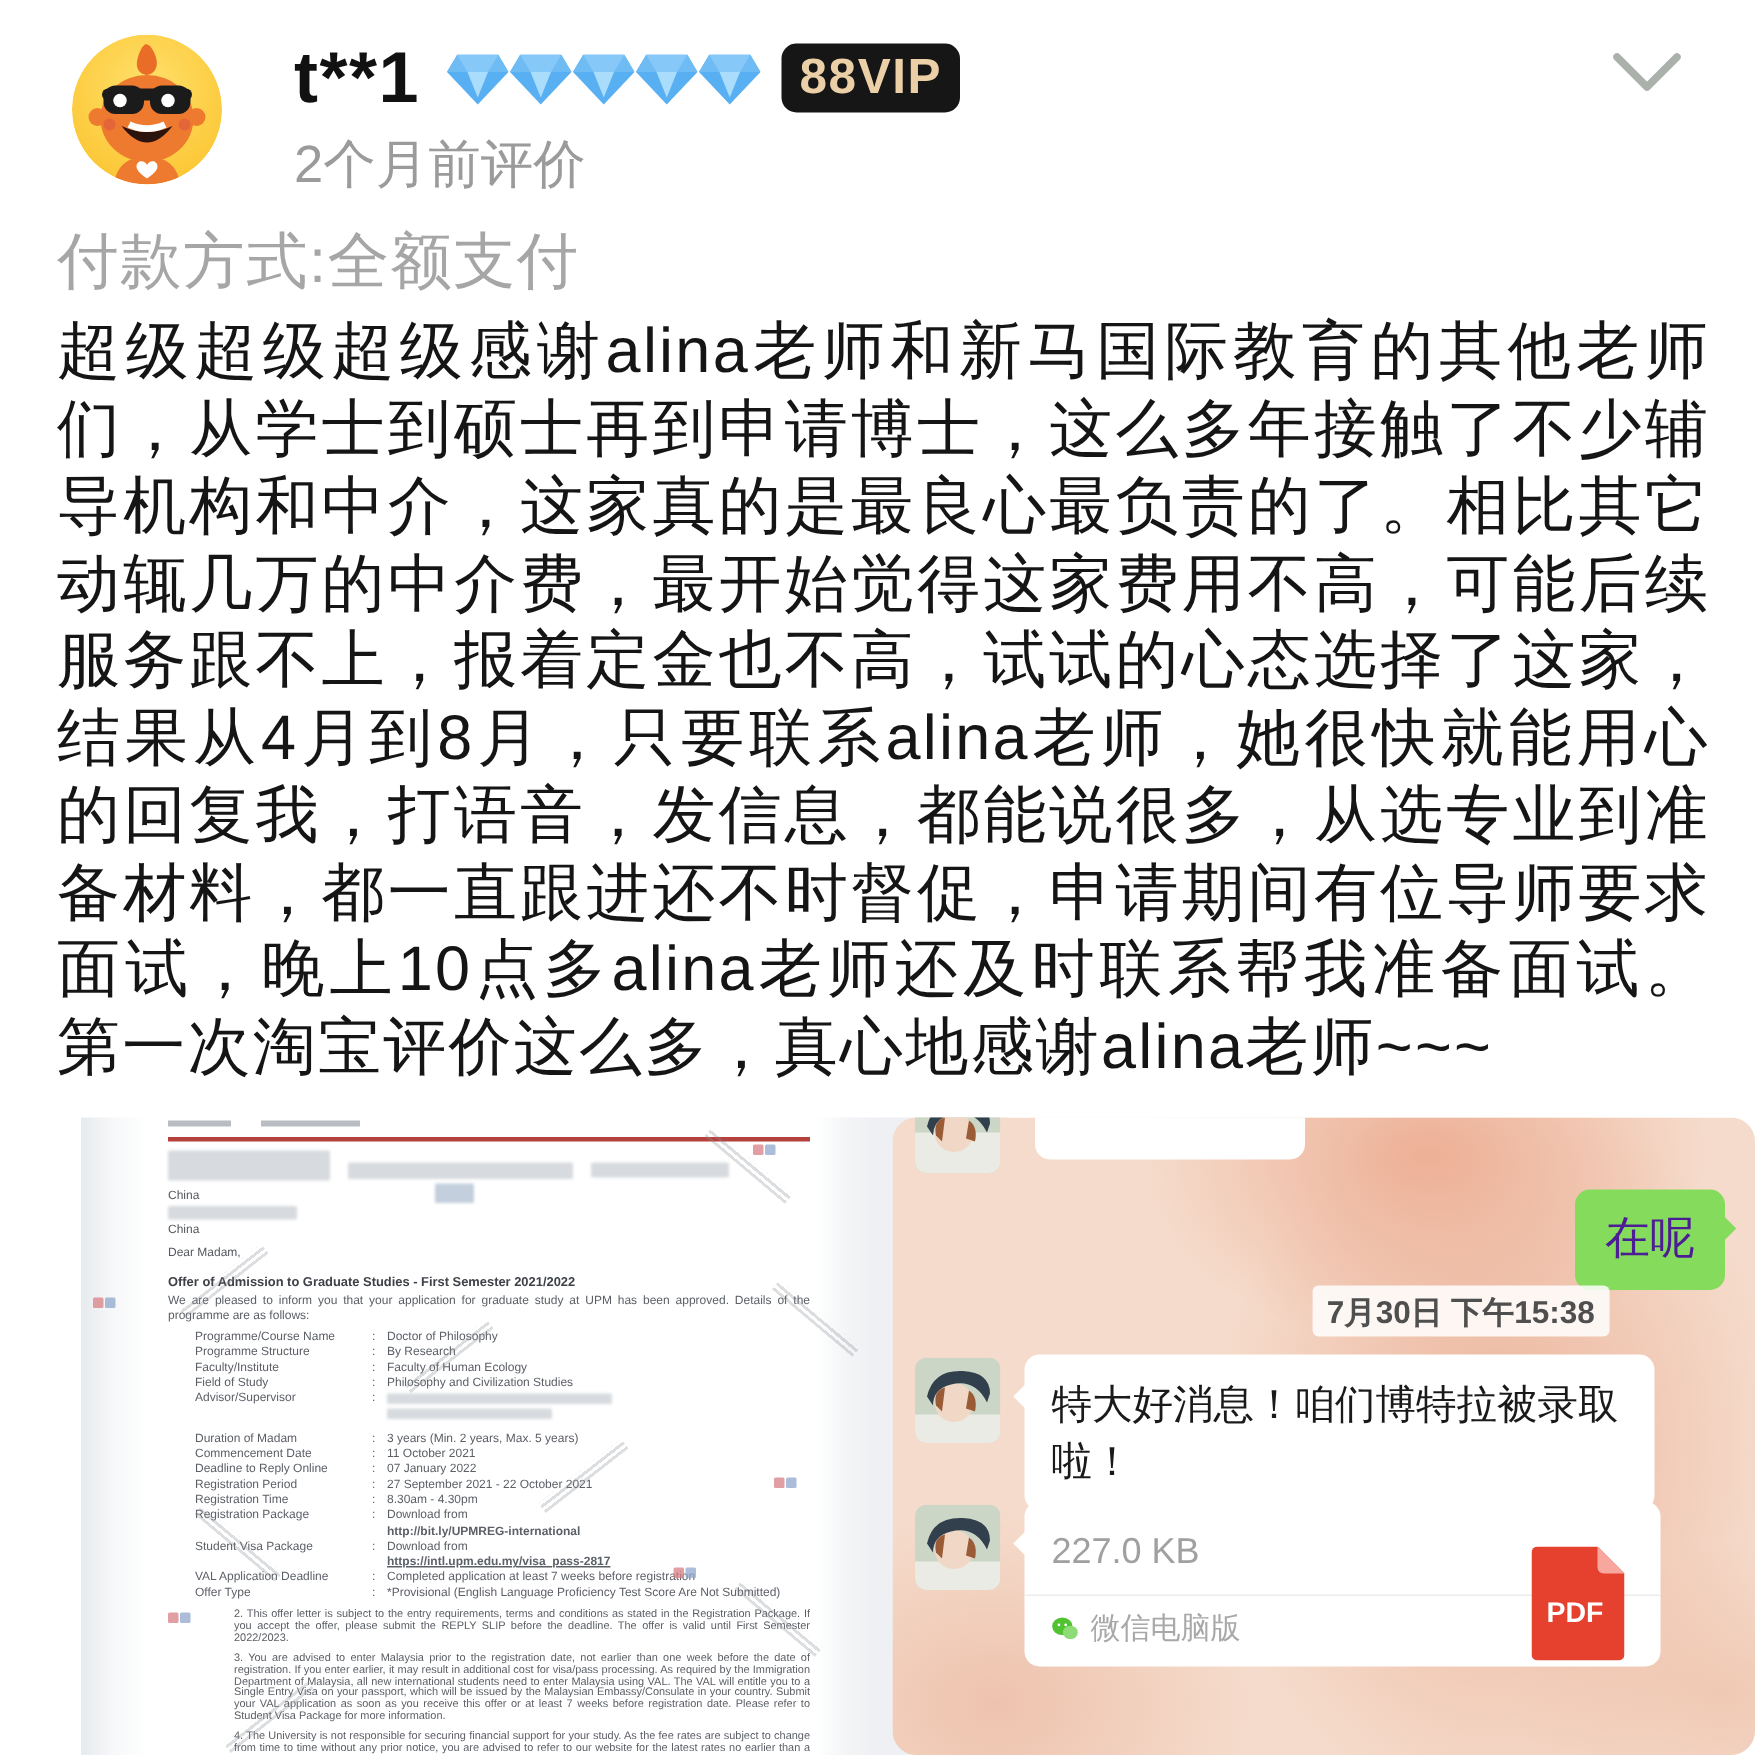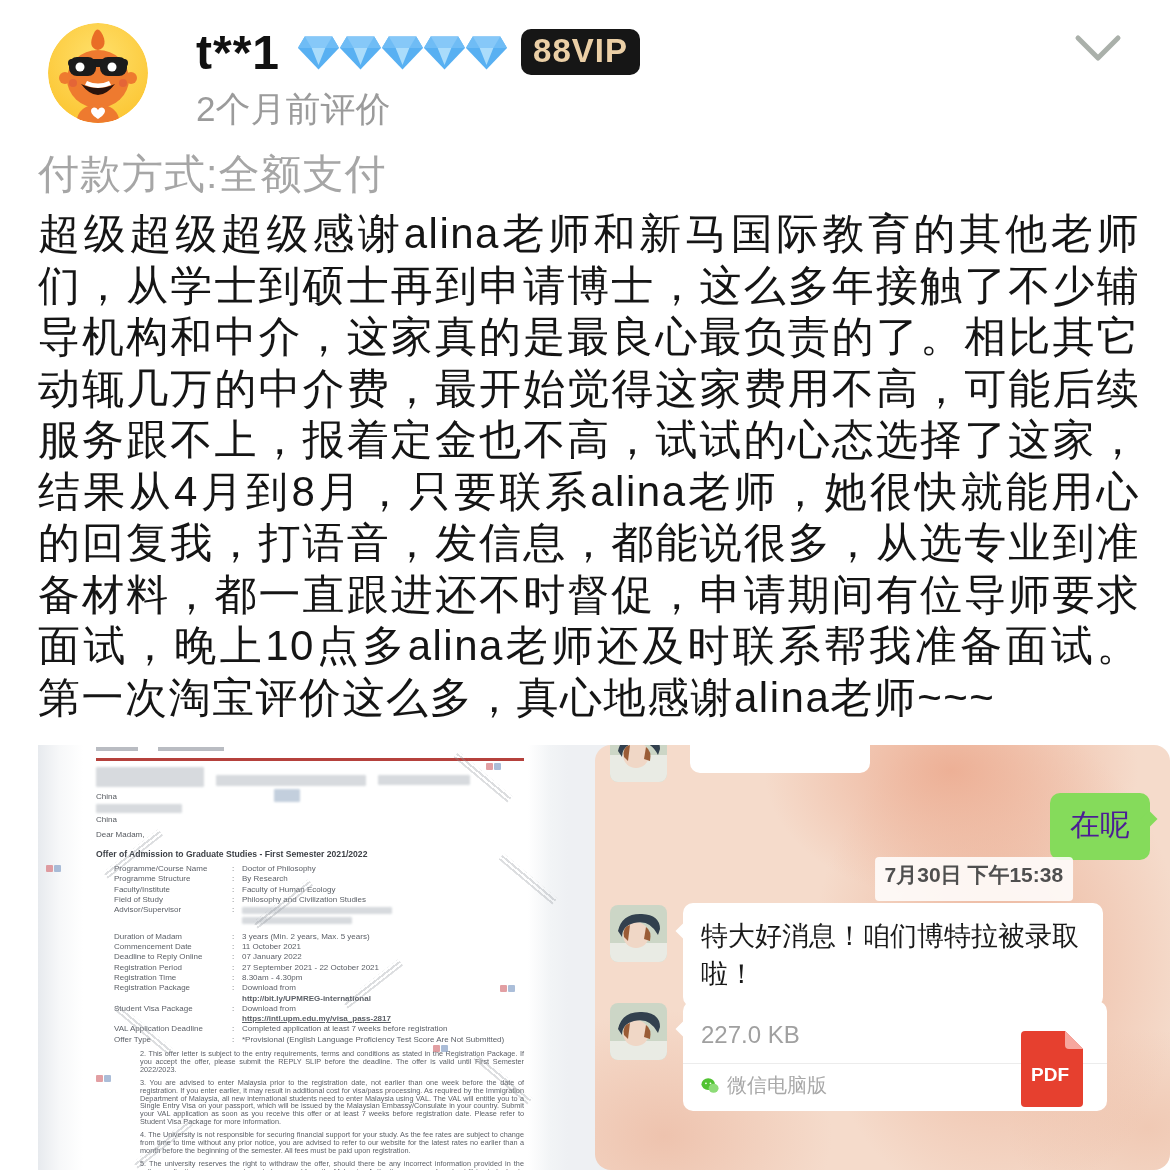--- a/index.html
+++ b/index.html
@@ -15,21 +15,21 @@
   .diamonds svg { width:41px; height:37px; display:block; }
   .vip-badge { background:#161616; color:#ebcfa6; font-size:33px; font-weight:700; padding:3px 12px 5px; border-radius:10px; letter-spacing:1px; }
   .review-time { position:absolute; left:196px; top:86px; font-size:35px; color:#9b9b9b; }
   .chevron { position:absolute; left:1072px; top:30px; width:52px; height:36px; }
 
   
   .payment { position:absolute; left:38px; top:147px; font-size:41px; font-weight:500; color:#a6a6a6; letter-spacing:1px; }
   .review { position:absolute; left:38px; top:208px; width:1102px; font-size:42px; line-height:51.5px; font-weight:500; color:#151515; letter-spacing:1.5px; text-align:justify; word-break:break-all; }
 
   
-  .doc-image { position:absolute; left:38px; top:745px; width:618px; height:425px; overflow:hidden; background:linear-gradient(90deg,#e7eaee 0px,#f7f8f9 22px,#ffffff 45px,#ffffff 490px,#f2f4f6 512px,#eef0f3 530px); }
+  .doc-image { position:absolute; left:54px; top:745px; width:618px; height:425px; overflow:hidden; background:linear-gradient(90deg,#e7eaee 0px,#f7f8f9 22px,#ffffff 45px,#ffffff 490px,#f2f4f6 512px,#eef0f3 530px); }
   .chat-image { position:absolute; left:595px; top:745px; width:575px; height:425px; overflow:hidden; border-radius:16px; background-color:#f5dbcb;
      background-image:
        radial-gradient(260px 180px at 62% 6%, #edb096 0%, rgba(237,176,150,0) 72%),
        radial-gradient(300px 400px at 70% 52%, #ecb59c 0%, rgba(236,181,156,0) 62%),
        radial-gradient(240px 180px at 12% 92%, #eec3ae 0%, rgba(238,195,174,0) 70%),
        radial-gradient(200px 140px at 96% 90%, #f0c9b4 0%, rgba(240,201,180,0) 70%); }
 
   
   .doc-inner { position:absolute; left:58px; top:0; width:430px; color:#5b5f66; filter:blur(0.3px); }
   .cutline { position:absolute; top:2px; left:0; height:4px; background:#b9bcc2; }
@@ -61,21 +61,21 @@
   .logo-dots::after { left:8px; background:#8fa8cc; }
 
   
   .wx-avatar { position:absolute; width:57px; height:57px; border-radius:8px; overflow:hidden; }
   .bubble { position:absolute; background:#fff; border-radius:10px; color:#1a1a1a; }
   .bubble::before { content:""; position:absolute; width:12px; height:12px; background:inherit; transform:rotate(45deg); }
   .b-top { left:95px; top:-24px; width:180px; height:52px; padding:8px 16px; font-size:24px; font-weight:500; overflow:hidden; }
   .b-top::before { display:none; }
   .b-mine { right:20px; top:48px; padding:12px 20px 14px; font-size:30px; font-weight:500; background:#85db5b; color:#4c1d95; }
   .b-mine::before { right:-5px; top:20px; }
-  .wx-time { position:absolute; left:50%; transform:translateX(-4%); top:112px; background:rgba(255,255,255,.85); color:#4f4f4f; font-size:21px; font-weight:600; padding:4px 10px 12px; border-radius:4px; white-space:nowrap; }
+  .wx-time { position:absolute; left:50%; transform:translateX(-4%); top:112px; background:rgba(255,255,255,.85); color:#4f4f4f; font-size:21px; font-weight:600; padding:4px 10px 2px; border-radius:4px; white-space:nowrap; }
   .b-peer { left:88px; top:158px; width:420px; padding:14px 18px; font-size:27px; line-height:38px; font-weight:500; }
   .b-peer::before { left:-5px; top:22px; }
   .file-card { left:88px; top:256px; width:424px; padding:16px 18px 10px; }
   .file-card::before { left:-5px; top:22px; }
   .file-title { font-size:27px; font-weight:700; color:#222; line-height:36px; }
   .scribble { display:inline-block; vertical-align:middle; width:150px; height:24px; border-radius:12px; background:#e3ebe6;
       background-image:radial-gradient(circle 2px at 12px 8px,#d98a6a 98%,transparent),radial-gradient(circle 2px at 40px 15px,#7fae9a 98%,transparent),radial-gradient(circle 2px at 70px 7px,#c9655c 98%,transparent),radial-gradient(circle 2px at 102px 14px,#b7a24e 98%,transparent),radial-gradient(circle 2px at 130px 9px,#d98a6a 98%,transparent); }
   .scribble.s2 { width:185px; }
   .pdf-word { font-weight:500; }
   .file-size { font-size:24px; color:#a0a0a0; margin-top:4px; }
@@ -181,20 +181,21 @@
       <span class="redact addr" style="left:120px;top:30px;width:150px;height:11px;"></span>
       <span class="redact addr" style="left:282px;top:30px;width:92px;height:10px;"></span>
       <span class="redact addr" style="left:178px;top:44px;width:26px;height:13px;background:#c3cfdd;"></span>
       <div class="doc-line addr" style="left:0;top:46px;">China</div>
       <span class="redact addr" style="left:0;top:59px;width:86px;height:9px;"></span>
       <div class="doc-line addr" style="left:0;top:69px;">China</div>
       <div class="doc-line addr" style="left:0;top:84px;">Dear Madam,</div>
 
       <div class="doc-flow">
         <div class="doc-subject">Offer of Admission to Graduate Studies - First Semester 2021/2022</div>
+        <div class="doc-intro">We are pleased to inform you that your application for graduate study at UPM has been approved. Details of the programme are as follows:</div>
 
         <div class="doc-fields">
           <div class="frow">
               <span class="flab">Programme/Course Name</span>
               <span class="fcol">:</span>
               <span class="fval"><span>Doctor of Philosophy</span></span>
             </div>
           <div class="frow">
               <span class="flab">Programme Structure</span>
               <span class="fcol">:</span>

